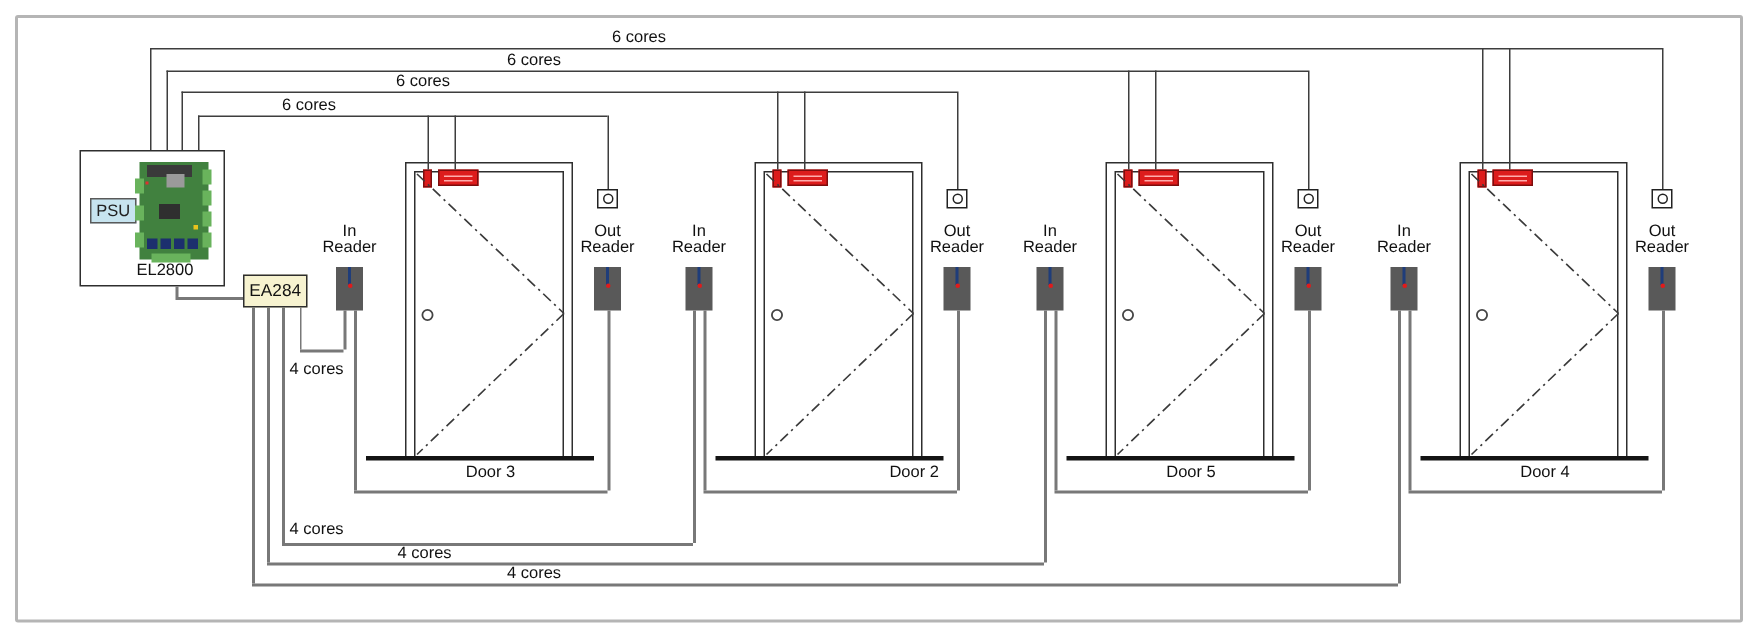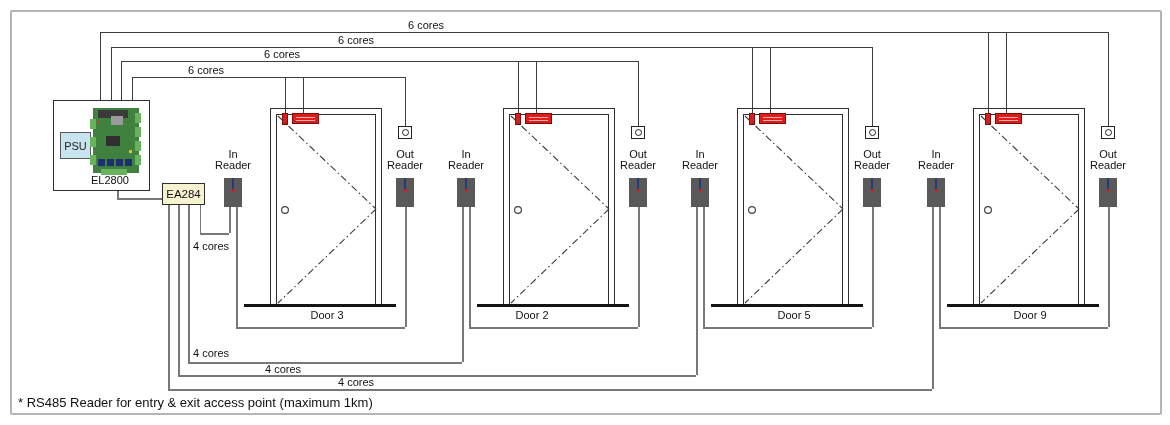--- a/index.html
+++ b/index.html
@@ -26,21 +26,21 @@
   .reader .stripe { position:absolute; left:50%; top:0; width:2.2px; margin-left:-1.1px; height:12px; background:#1f3d7a; }
   .reader .led { position:absolute; left:50%; top:11px; width:3px; height:3px; margin-left:-1.5px; border-radius:50%; background:#e01b1b; }
   .reader-lbl { position:absolute; width:64px; text-align:center; font-size:11px; line-height:10.5px; color:#111; transform:translateX(-50%); }
 
   .exit-btn { position:absolute; width:14px; height:13px; box-sizing:border-box; background:#fff; border:1.5px solid #222; }
   .exit-btn .circle { position:absolute; left:50%; top:50%; width:7px; height:7px; margin:-3.5px 0 0 -3.5px;
                       box-sizing:border-box; border:1.2px solid #222; border-radius:50%; background:#fff; }
 
   .controller { position:absolute; left:53px; top:100px; width:97px; height:91px; box-sizing:border-box;
                 border:1.3px solid #2e2e2e; background:#fff; z-index:5; }
-  .psu { position:absolute; left:6px; top:31px; width:31px; height:27px; box-sizing:border-box;
+  .psu { position:absolute; left:6px; top:31px; width:31px; height:17px; box-sizing:border-box;
          border:1px solid #5a5a5a; background:var(--psu-blue); display:flex; align-items:center; justify-content:center;
          font-size:11px; color:#222; }
   .pcb { position:absolute; left:39px; top:7px; width:46px; height:65px; background:var(--pcb-green); }
   .pcb div { position:absolute; }
   .controller-label { position:absolute; left:37px; top:73px; width:48px; text-align:left; font-size:11px; color:#111; }
 
   .expander { position:absolute; left:162px; top:183px; width:43px; height:22px; box-sizing:border-box;
               border:1.2px solid #2e2e2e; background:var(--expander-fill); display:flex; align-items:center;
               justify-content:center; font-size:11.5px; color:#111; z-index:5; }
 
@@ -77,21 +77,20 @@
       <div style="left:36px;top:42px;width:3px;height:3px;background:#e8c31d;"></div>
       <div style="left:8px;top:61px;width:26px;height:6px;background:#69b35c;"></div>
     </div>
     <div class="controller-label">EL2800</div>
   </div>
 
   <div class="expander">
     <span>EA284</span>
   </div>
 
-  <div class="note">* RS485 Reader for entry &amp; exit access point (maximum 1km)</div>
 <div class="door-frame" style="left: 270px; top: 108px; width: 112px; height: 198px;"></div>
     <div class="door-leaf" style="left: 276px; top: 114px; width: 100px; height: 192px;"></div>
     <div class="floor" style="left: 244px; top: 304px; width: 152px; height: 3px;"></div>
     <div class="door-name" style="left: 277px; top: 309px;">Door 3</div>
     <div class="lock-bar" style="left: 282px; top: 113px; width: 6px; height: 12px;"></div>
     <div class="maglock" style="left: 292px; top: 113px; width: 27px; height: 11px;">
       <div class="stripe" style="top: 2.5px;"></div>
       <div class="stripe" style="top: 5.5px;"></div>
     </div>
     <div class="wire" style="left: 132px; top: 77px; width: 273px; height: 1.3px; background: rgb(61, 61, 61);"></div>
@@ -116,21 +115,21 @@
     <div class="wire" style="left: 236px; top: 207px; width: 1.6px; height: 120px; background: rgb(120, 120, 120);"></div>
     <div class="wire" style="left: 236px; top: 327px; width: 169px; height: 1.6px; background: rgb(120, 120, 120);"></div>
     <div class="wire" style="left: 405px; top: 207px; width: 1.6px; height: 120px; background: rgb(120, 120, 120);"></div>
     <div class="wire" style="left: 229px; top: 207px; width: 1.6px; height: 26px; background: rgb(120, 120, 120);"></div>
     <div class="wire" style="left: 199.5px; top: 233px; width: 29.5px; height: 1.6px; background: rgb(120, 120, 120);"></div>
     <div class="wire" style="left: 199.5px; top: 205px; width: 1.6px; height: 28px; background: rgb(120, 120, 120);"></div>
     <div class="lbl" style="left: 193px; top: 240px;">4 cores</div>
     <div class="door-frame" style="left: 503px; top: 108px; width: 112px; height: 198px;"></div>
     <div class="door-leaf" style="left: 509px; top: 114px; width: 100px; height: 192px;"></div>
     <div class="floor" style="left: 477px; top: 304px; width: 152px; height: 3px;"></div>
-    <div class="door-name" style="left: 482px; top: 309px;">Door 2</div>
+    <div class="door-name" style="left: 526px; top: 309px; text-align: right;">Door 2</div>
     <div class="lock-bar" style="left: 515px; top: 113px; width: 6px; height: 12px;"></div>
     <div class="maglock" style="left: 525px; top: 113px; width: 27px; height: 11px;">
       <div class="stripe" style="top: 2.5px;"></div>
       <div class="stripe" style="top: 5.5px;"></div>
     </div>
     <div class="wire" style="left: 121px; top: 61px; width: 517px; height: 1.3px; background: rgb(61, 61, 61);"></div>
     <div class="wire" style="left: 121px; top: 61px; width: 1.3px; height: 39px; background: rgb(61, 61, 61);"></div>
     <div class="wire" style="left: 518px; top: 61px; width: 1.3px; height: 52px; background: rgb(61, 61, 61);"></div>
     <div class="wire" style="left: 536px; top: 61px; width: 1.3px; height: 52px; background: rgb(61, 61, 61);"></div>
     <div class="wire" style="left: 638px; top: 61px; width: 1.3px; height: 65px; background: rgb(61, 61, 61);"></div>
@@ -186,21 +185,21 @@
     <div class="wire" style="left: 703px; top: 207px; width: 1.6px; height: 120px; background: rgb(120, 120, 120);"></div>
     <div class="wire" style="left: 703px; top: 327px; width: 169px; height: 1.6px; background: rgb(120, 120, 120);"></div>
     <div class="wire" style="left: 872px; top: 207px; width: 1.6px; height: 120px; background: rgb(120, 120, 120);"></div>
     <div class="wire" style="left: 696px; top: 207px; width: 1.6px; height: 168px; background: rgb(120, 120, 120);"></div>
     <div class="wire" style="left: 178px; top: 375px; width: 518px; height: 1.6px; background: rgb(120, 120, 120);"></div>
     <div class="wire" style="left: 178px; top: 205px; width: 1.6px; height: 170px; background: rgb(120, 120, 120);"></div>
     <div class="lbl" style="left: 265px; top: 363px;">4 cores</div>
     <div class="door-frame" style="left: 973px; top: 108px; width: 112px; height: 198px;"></div>
     <div class="door-leaf" style="left: 979px; top: 114px; width: 100px; height: 192px;"></div>
     <div class="floor" style="left: 947px; top: 304px; width: 152px; height: 3px;"></div>
-    <div class="door-name" style="left: 980px; top: 309px;">Door 9</div>
+    <div class="door-name" style="left: 980px; top: 309px;">Door 4</div>
     <div class="lock-bar" style="left: 985px; top: 113px; width: 6px; height: 12px;"></div>
     <div class="maglock" style="left: 995px; top: 113px; width: 27px; height: 11px;">
       <div class="stripe" style="top: 2.5px;"></div>
       <div class="stripe" style="top: 5.5px;"></div>
     </div>
     <div class="wire" style="left: 100px; top: 32px; width: 1008px; height: 1.3px; background: rgb(61, 61, 61);"></div>
     <div class="wire" style="left: 100px; top: 32px; width: 1.3px; height: 68px; background: rgb(61, 61, 61);"></div>
     <div class="wire" style="left: 988px; top: 32px; width: 1.3px; height: 81px; background: rgb(61, 61, 61);"></div>
     <div class="wire" style="left: 1006px; top: 32px; width: 1.3px; height: 81px; background: rgb(61, 61, 61);"></div>
     <div class="wire" style="left: 1108px; top: 32px; width: 1.3px; height: 94px; background: rgb(61, 61, 61);"></div>

